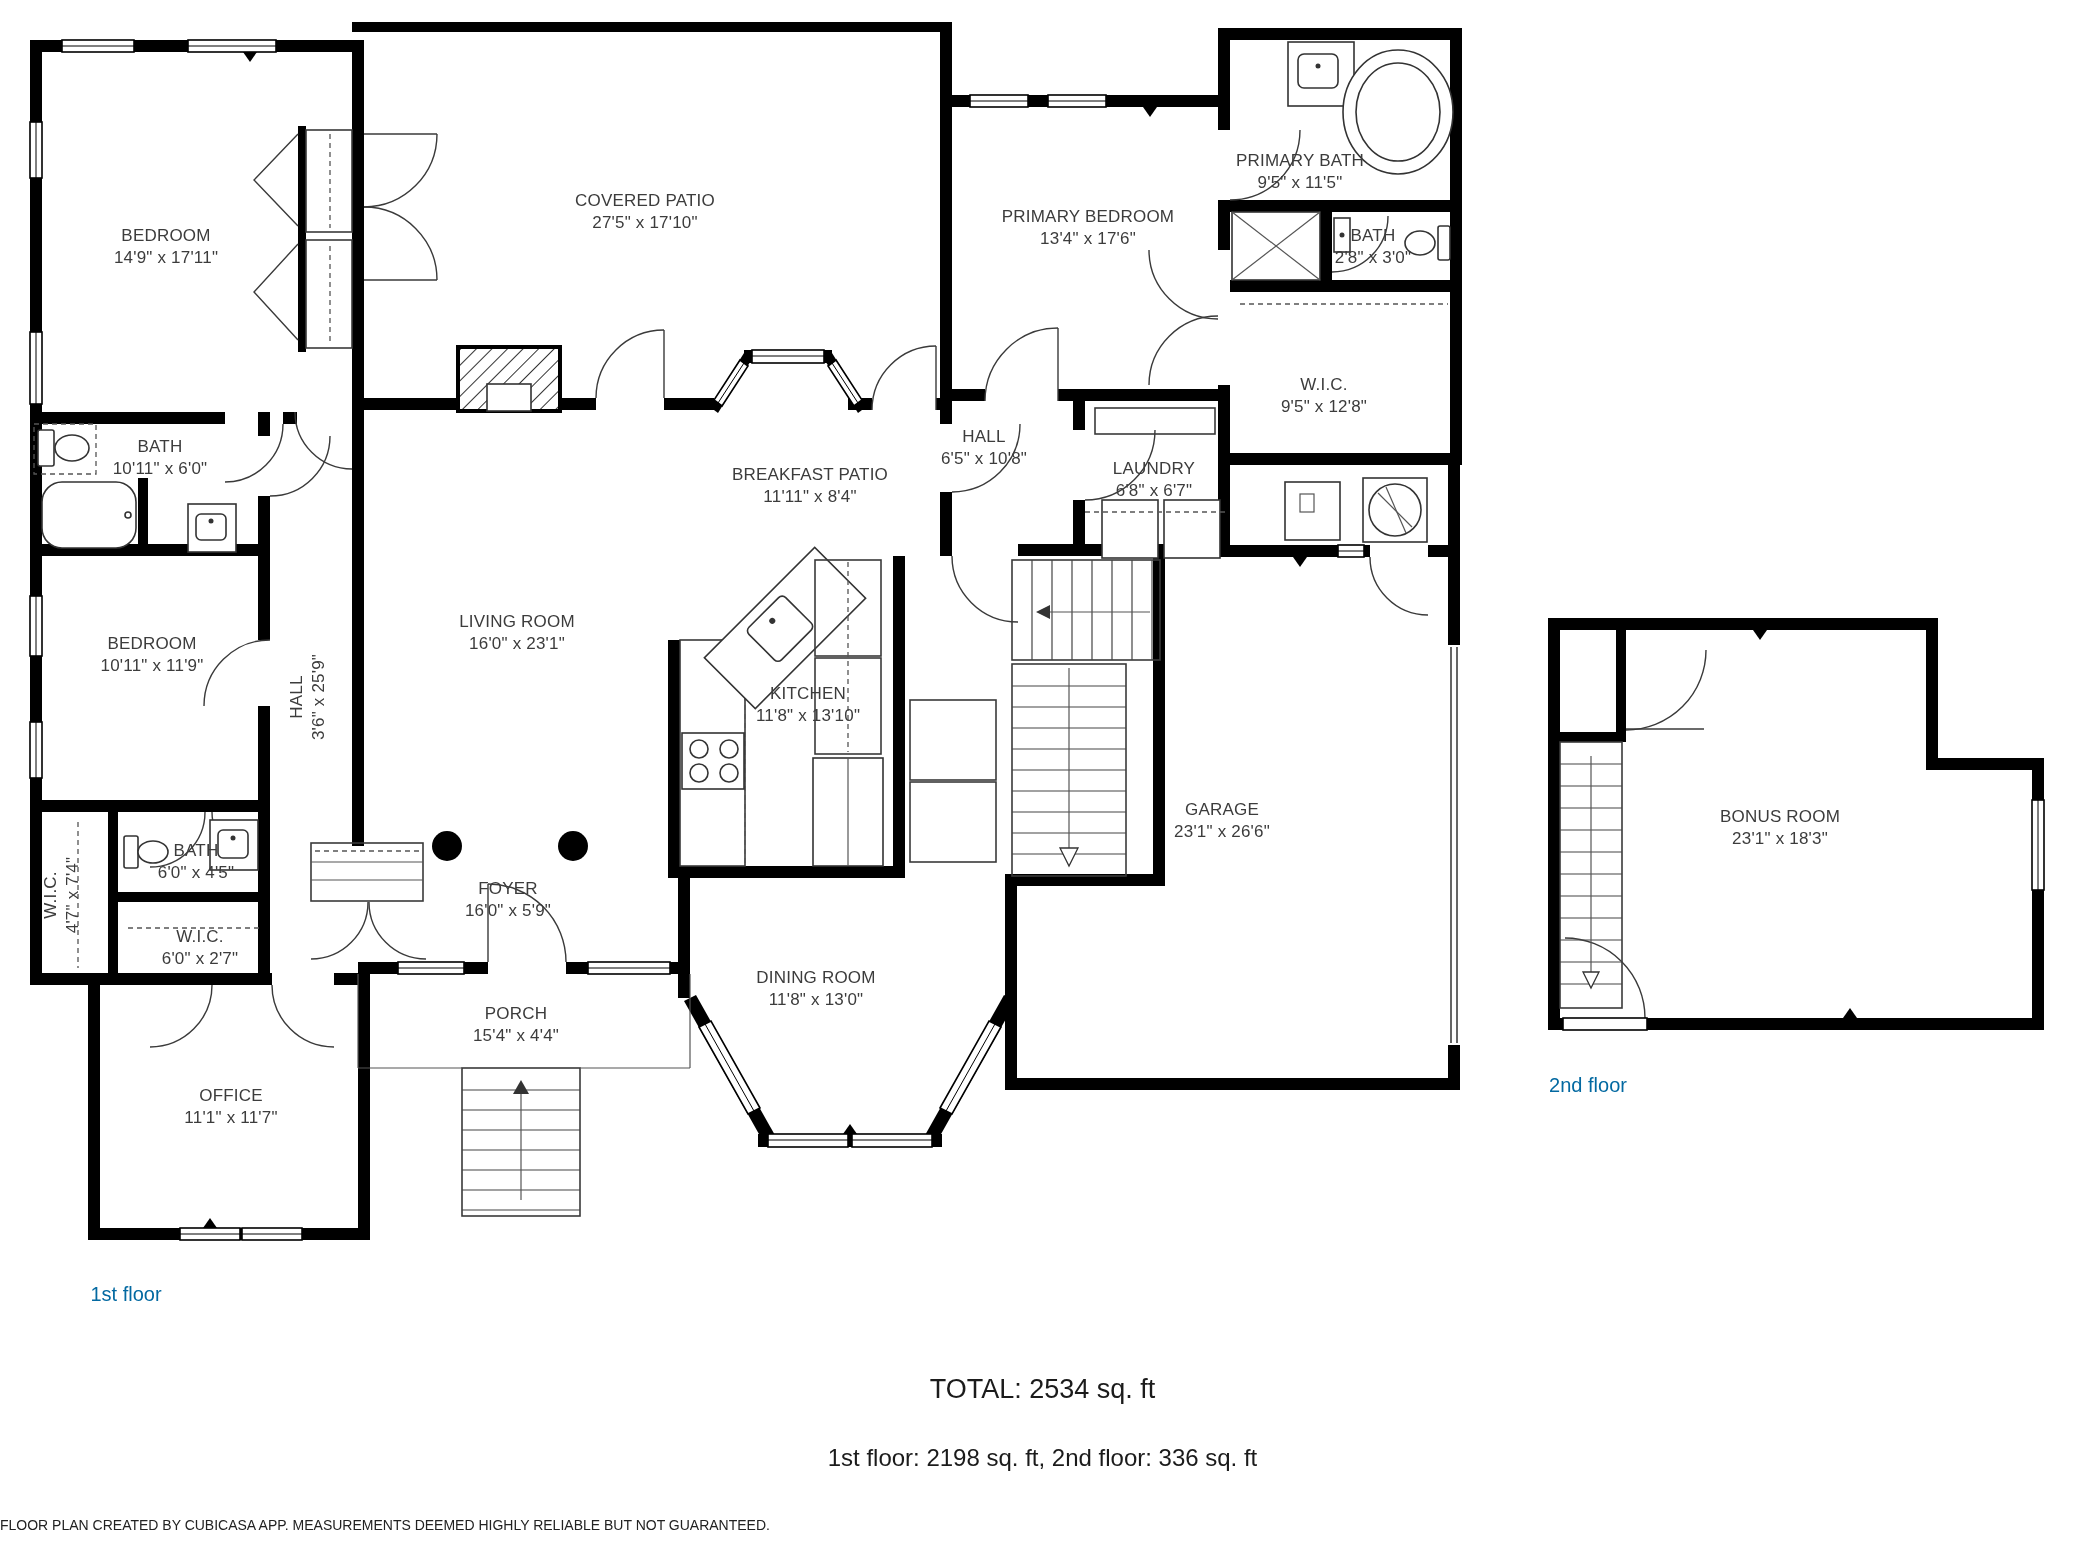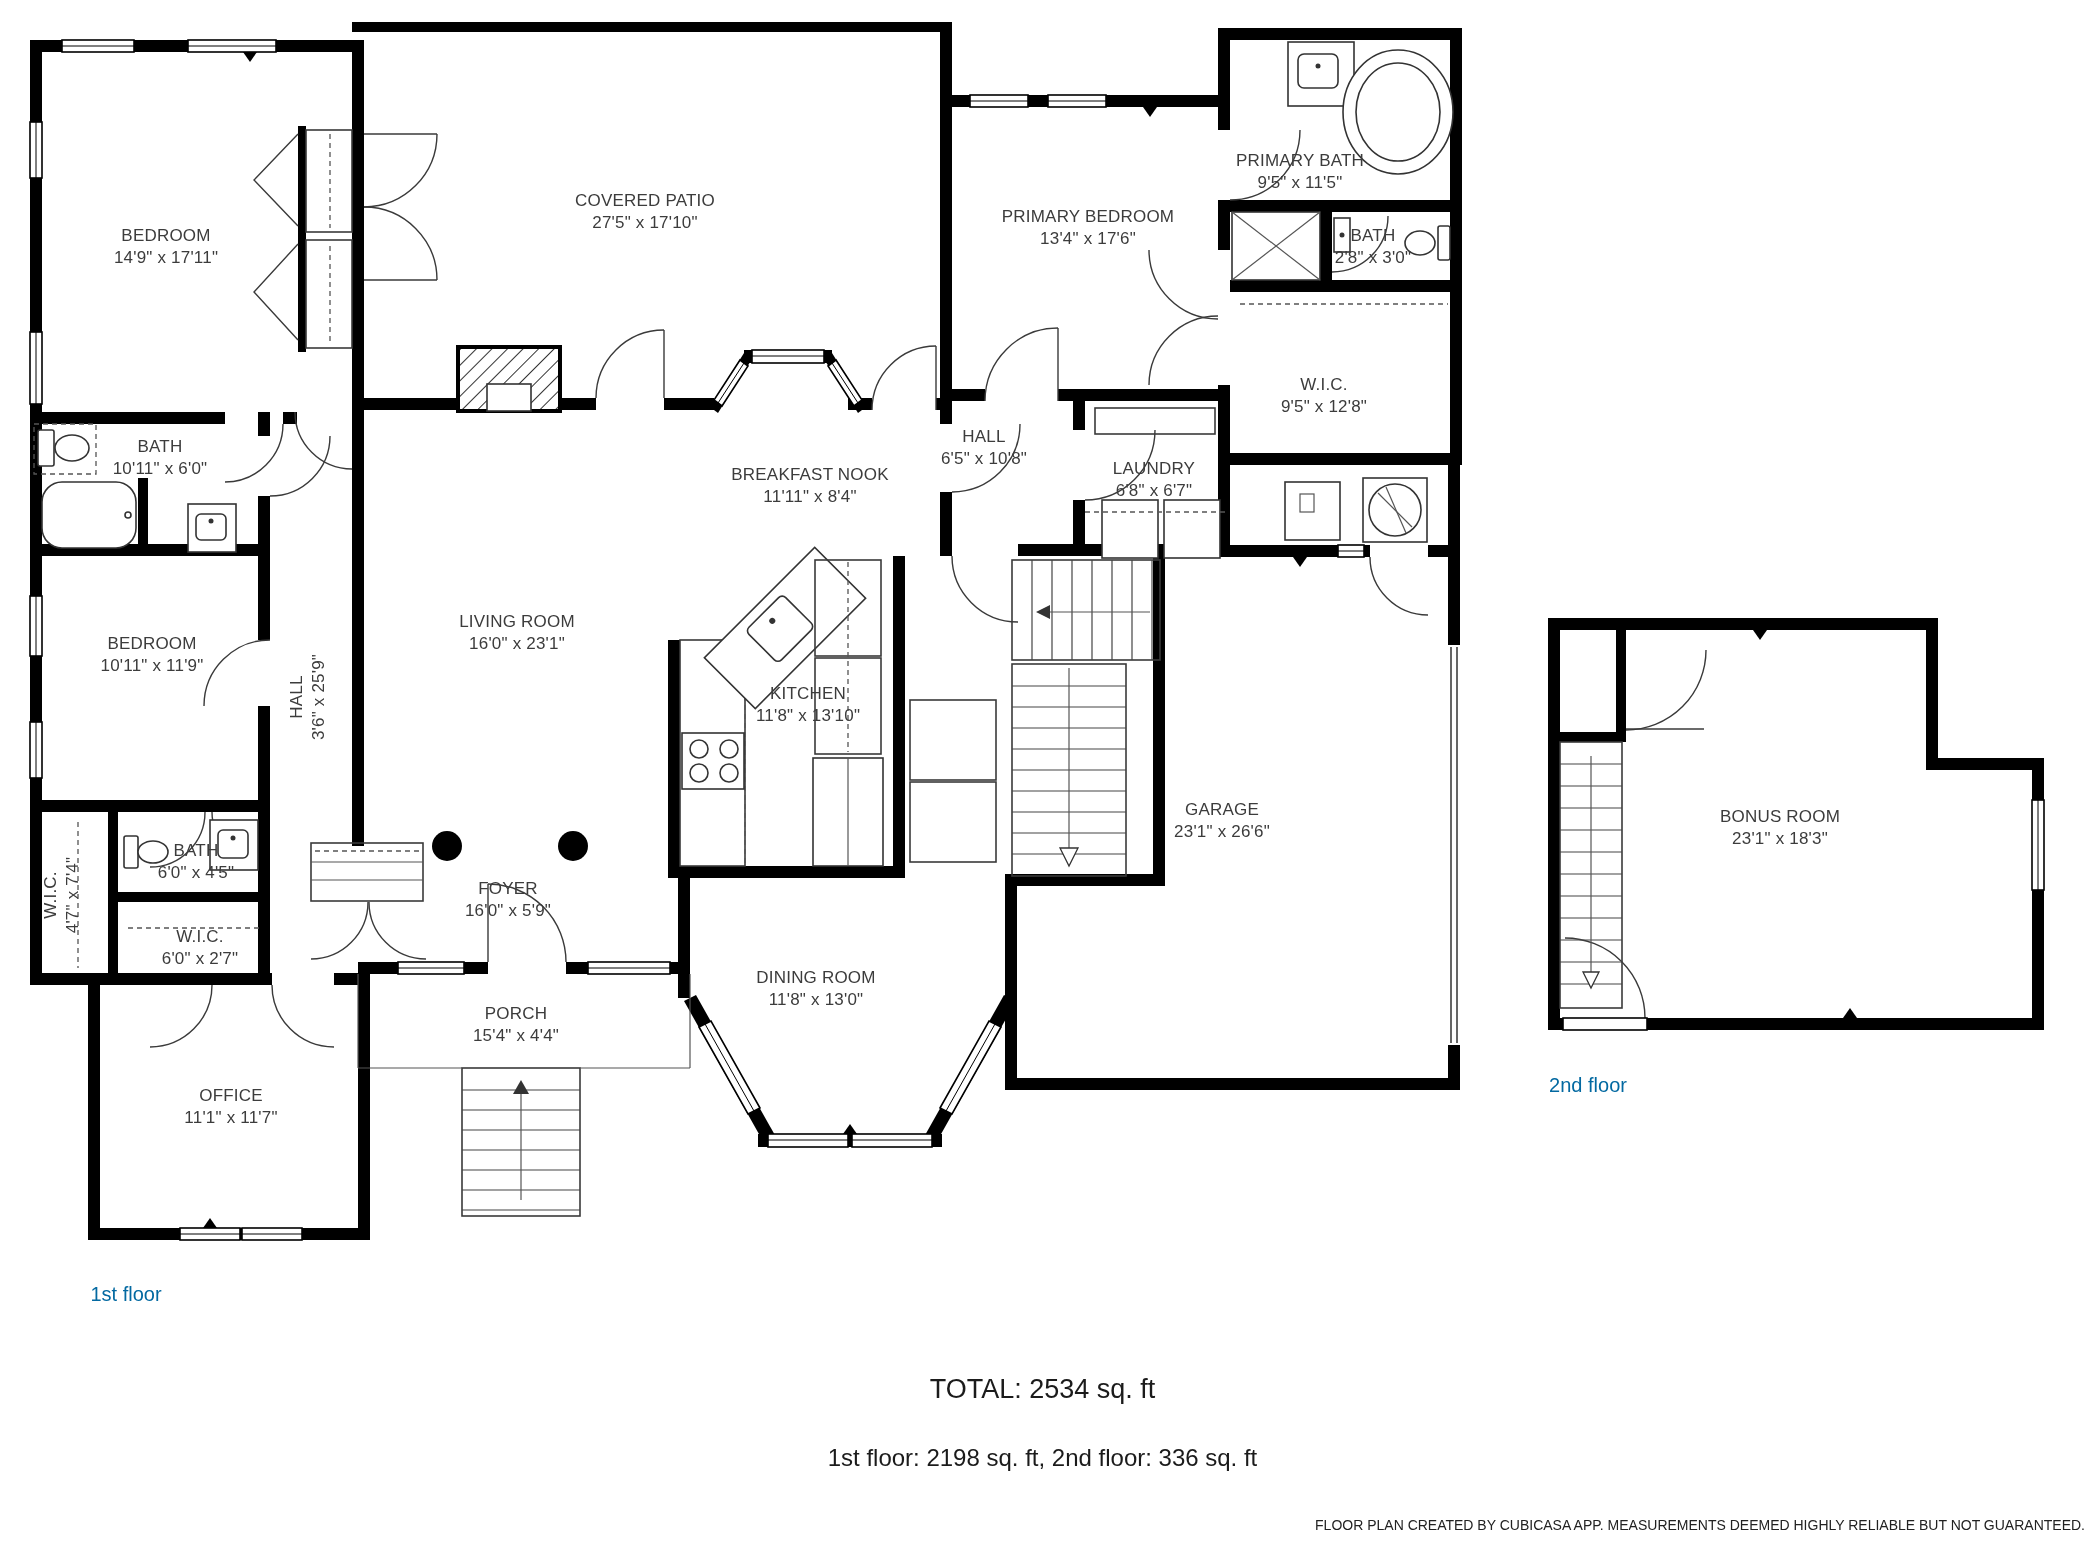--- a/index.html
+++ b/index.html
@@ -20,21 +20,21 @@
   .room-label{position:absolute;transform:translate(-50%,-50%);text-align:center;
       color:#3c3c3c;font-size:17px;letter-spacing:.2px;line-height:1.32;white-space:nowrap;}
   .room-label.vert{transform:translate(-50%,-50%) rotate(-90deg);}
   .room-label span{display:block;}
   .floor-label{position:absolute;transform:translate(-50%,-50%);color:#0369a1;font-size:20px;}
   .sum-line{position:absolute;width:100%;text-align:center;color:#1b1b1b;}
   .sum-total{top:1374px;font-size:27px;font-weight:normal;}
   .sum-1{top:1408px;font-size:24px;margin-top:36px;}
   .sum-2{top:1439px;font-size:24px;}
   .sum-3{top:1469px;font-size:24px;}
-  .footer-line{position:absolute;top:1517px;width:100%;text-align:right;color:#222;font-size:14px;}
+  .footer-line{position:absolute;top:1517px;width:100%;text-align:left;color:#222;font-size:14px;}
 </style>
 </head>
 <body>
 
 <div class="canvas">
 
 <svg class="plan-svg" width="2085" height="1546" viewBox="0 0 2085 1546">
   <defs>
     <pattern id="hatch" width="11" height="11" patternTransform="rotate(45)" patternUnits="userSpaceOnUse">
       <line x1="0" y1="0" x2="0" y2="11" stroke="#333" stroke-width="2"></line>
@@ -562,21 +562,21 @@
     </div>
   <div class="room-label" style="left:1324px;top:396px">
       <span>W.I.C.</span>
       <span>9'5" x 12'8"</span>
     </div>
   <div class="room-label" style="left:160px;top:458px">
       <span>BATH</span>
       <span>10'11" x 6'0"</span>
     </div>
   <div class="room-label" style="left:810px;top:486px">
-      <span>BREAKFAST NOOK</span>
+      <span>BREAKFAST PATIO</span>
       <span>11'11" x 8'4"</span>
     </div>
   <div class="room-label" style="left:984px;top:448px">
       <span>HALL</span>
       <span>6'5" x 10'8"</span>
     </div>
   <div class="room-label" style="left:1154px;top:480px">
       <span>LAUNDRY</span>
       <span>6'8" x 6'7"</span>
     </div>

